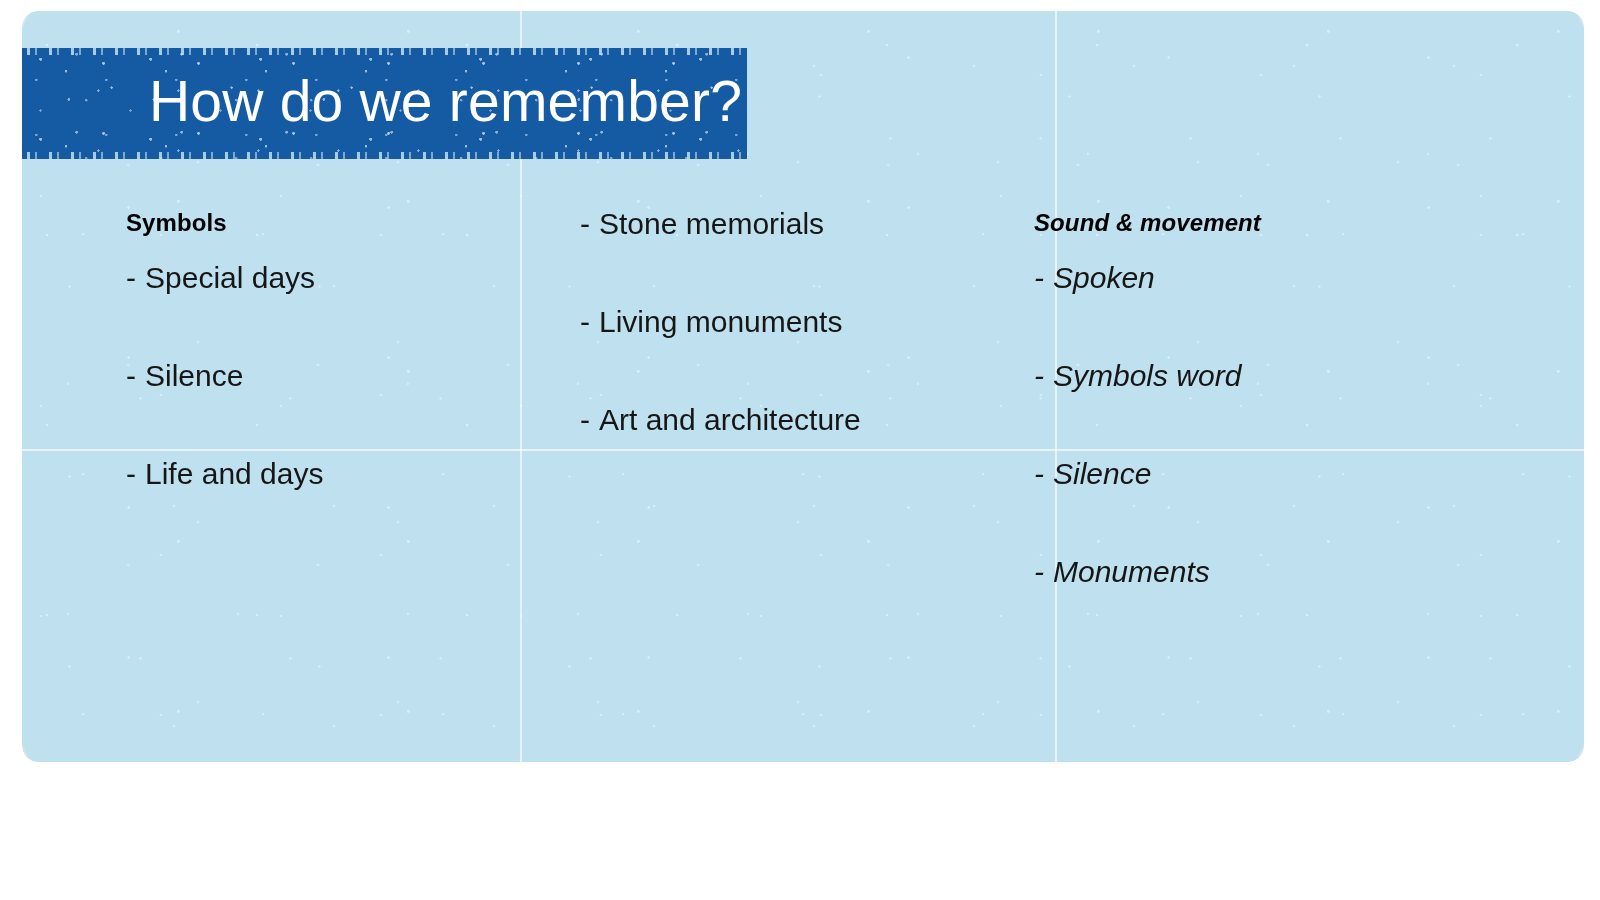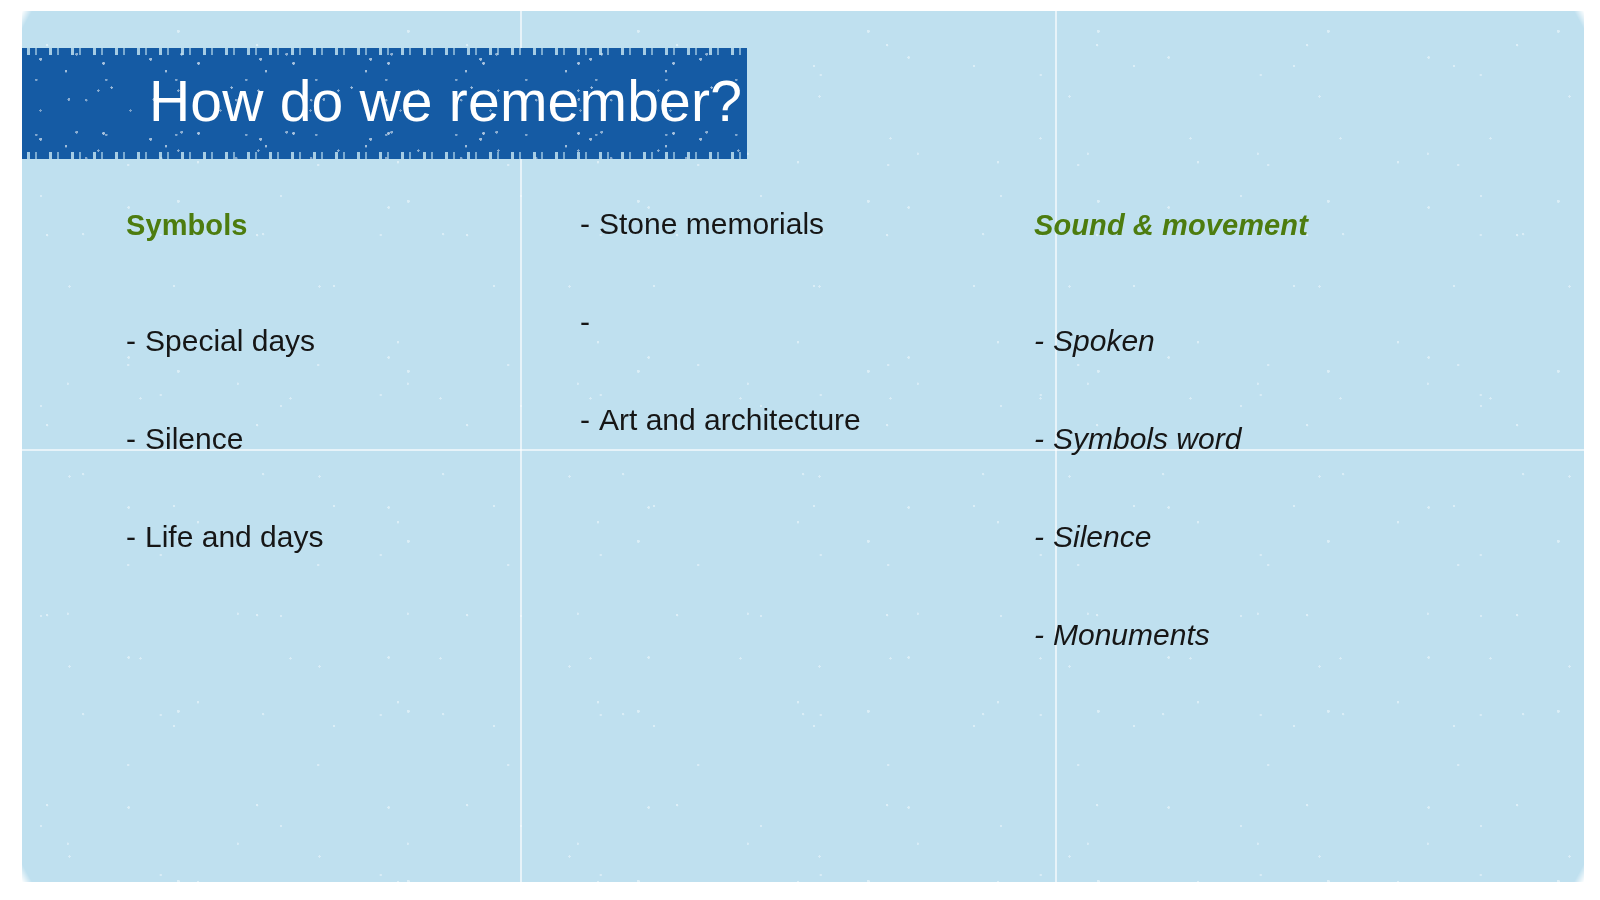--- a/index.html
+++ b/index.html
@@ -15,26 +15,27 @@
     font-family: "Liberation Sans", sans-serif;
     position: relative;
   }
 
   
   .slide-panel {
     position: absolute;
     left: 22px;
     top: 11px;
     width: 1562px;
-    height: 871px;
+    height: 751px;
     background: #bfe0ef;
     
     -webkit-mask-image:
       radial-gradient(circle at 50% 50%, #000 99%, transparent 100%);
     filter: none;
+    border-radius: 16px;
   }
 
   
   .paper-grain {
     position: absolute;
     inset: 0;
     pointer-events: none;
     opacity: .55;
     background-image:
       radial-gradient(circle at 12% 18%, rgba(255,255,255,.85) 0 1.1px, transparent 1.4px),
@@ -124,26 +125,26 @@
     position: absolute;
     left: 0; right: 0; top: 0; bottom: 0;
     z-index: 2;
   }
   .column { position: absolute; top: 198px; }
   .col-0 { left: 104px; }
   .col-1 { left: 558px; }
   .col-2 { left: 1012px; font-style: italic; }
 
   .col-heading {
-    color: #4d7c0f;
-    font-size: 29px;
+    color: #000000;
+    font-size: 24px;
     font-weight: 700;
     letter-spacing: .1px;
     white-space: nowrap;
-    margin-bottom: 84px;
+    margin-bottom: 26px;
   }
   .col-item {
     color: #161616;
     font-size: 30px;
     font-weight: 400;
     white-space: nowrap;
     line-height: 1;
     height: 98px;
     display: flex;
     align-items: flex-start;
@@ -187,20 +188,21 @@
       </div>
     </div>
 
     <div class="column col-1">
       <div class="col-item">
         <span class="dash">-</span>
         <span>Stone memorials</span>
       </div>
       <div class="col-item">
         <span class="dash">-</span>
+        <span>Living monuments</span>
       </div>
       <div class="col-item">
         <span class="dash">-</span>
         <span>Art and architecture</span>
       </div>
     </div>
 
     <div class="column col-2">
       <div class="col-heading">Sound &amp; movement</div>
       <div class="col-item">

